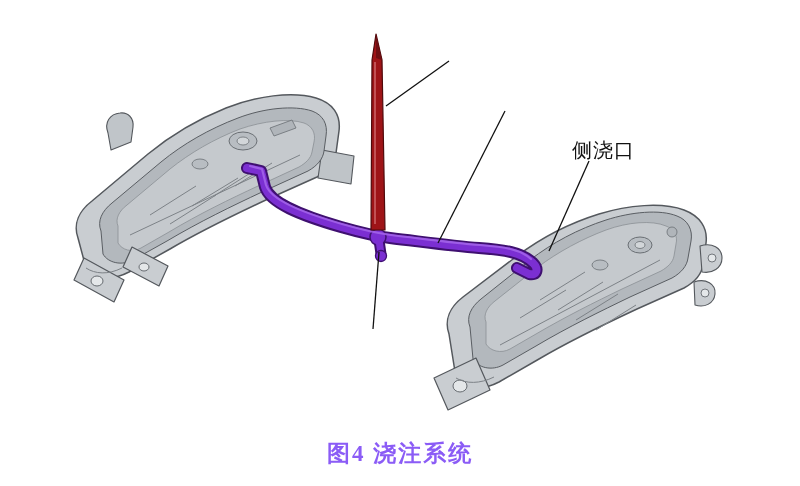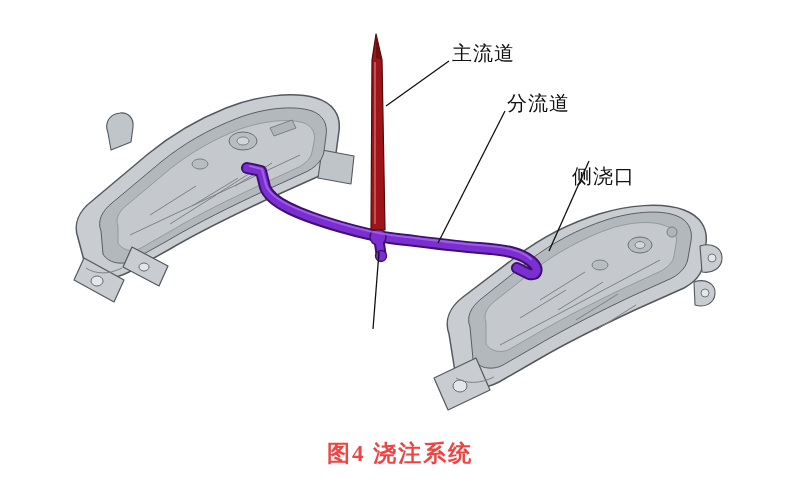--- a/index.html
+++ b/index.html
@@ -29,21 +29,21 @@
     font-family: "Liberation Serif", serif;
   }
   .caption {
     position: absolute;
     left: 0;
     right: 0;
     top: 438px;
     text-align: center;
     font-size: 23px;
     font-weight: bold;
-    color: #ef4444;
+    color: #8b5cf6;
     letter-spacing: 2px;
     font-family: "Liberation Serif", serif;
   }
 </style>
 </head>
 <body>
 
 <div class="stage">
 
   <svg width="800" height="486" viewBox="0 0 800 486">
@@ -115,21 +115,19 @@
     </g>
 
     <g stroke-width="1.3" fill="none" stroke="#111111">
       <path d="M 449 61 L 386 106"></path>
       <path d="M 505 111 L 438 243"></path>
       <path d="M 589 161 L 549 251"></path>
       <path d="M 373 329 L 379 252"></path>
     </g>
   </svg>
 
-  <div class="callout" style="left:452px; top:40px;">主流道</div>
 
-  <div class="callout" style="left:507px; top:90px;">分流道</div>
 
-  <div class="callout" style="left:572px; top:137px;margin-top:26px;">侧浇口</div>
+  <div class="callout" style="left:572px; top:137px;">侧浇口</div>
 
 
   <div class="caption">图4  浇注系统</div>
 </div>
 
 </body></html>

